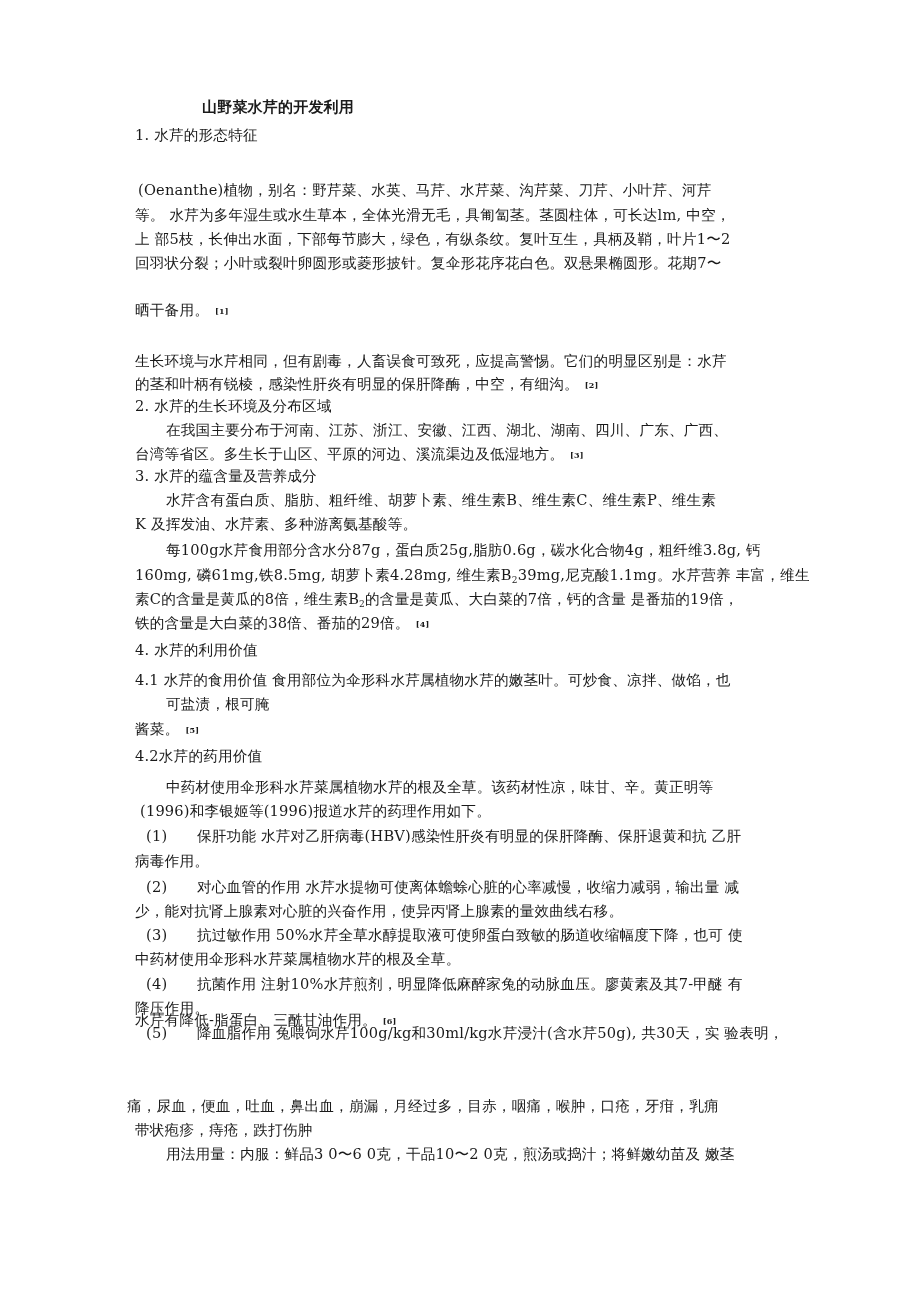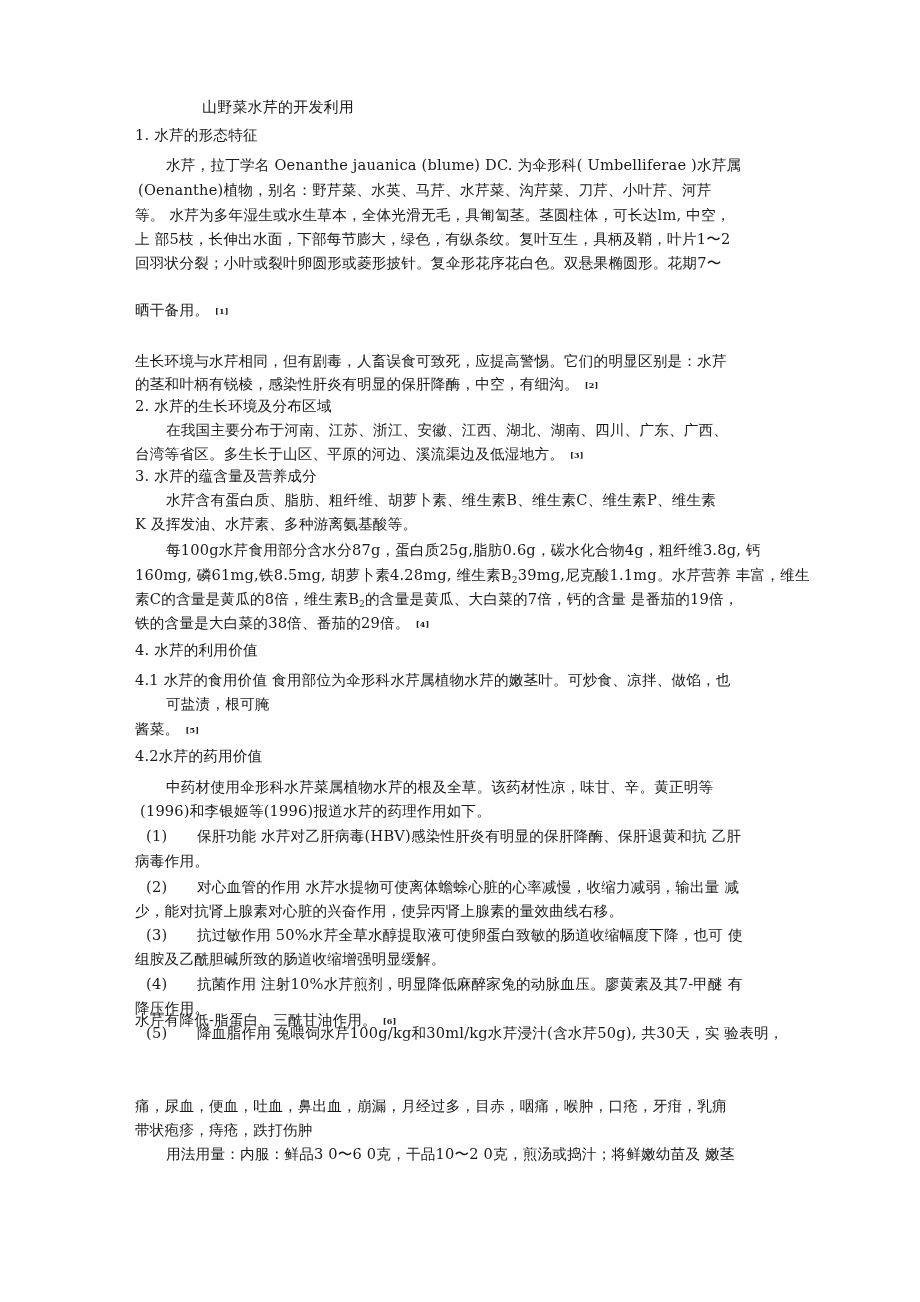--- a/index.html
+++ b/index.html
@@ -1,33 +1,32 @@
 <!DOCTYPE html>
 <html><head>
 <meta charset="utf-8">
 <style>
   html, body { margin: 0; padding: 0; background: #ffffff; }
   body { width: 920px; height: 1302px; position: relative; overflow: hidden;
          font-family: "DejaVu Serif", "Liberation Serif", serif; color: #1a1a1a; }
   .page { position: absolute; left: 0; top: 0; width: 920px; height: 1302px; background: #fff; }
   .ln { position: absolute; white-space: nowrap; font-size: 14.6px; line-height: 20px; letter-spacing: 0.2px; }
-  .title { font-size: 15px; }
+  .title { font-size: 15px; font-weight: bold; }
   .cite { font-size: 8px; font-weight: bold; margin-left: 6px; vertical-align: 1px; }
   sub { font-size: 9px; vertical-align: -3px; line-height: 0; }
 </style>
 </head>
 <body>
 
 <div class="page">
 
   <div class="ln title" style="left:202px;top:97px">山野菜水芹的开发利用</div>
 
   <div class="ln" style="left:135px;top:125px">1.   水芹的形态特征</div>
 
-  <div class="ln" style="left:166px;top:155px">水芹，拉丁学名  Oenanthe jauanica (blume) DC. 为伞形科(  Umbelliferae )水芹属</div>
   <div class="ln" style="left:138px;top:180px">(Oenanthe)植物，别名：野芹菜、水英、马芹、水芹菜、沟芹菜、刀芹、小叶芹、河芹</div>
   <div class="ln" style="left:135px;top:205px">等。  水芹为多年湿生或水生草本，全体光滑无毛，具匍匐茎。茎圆柱体，可长达lm, 中空，</div>
   <div class="ln" style="left:135px;top:229px">上  部5枝，长伸出水面，下部每节膨大，绿色，有纵条纹。复叶互生，具柄及鞘，叶片1〜2</div>
   <div class="ln" style="left:135px;top:253px">回羽状分裂；小叶或裂叶卵圆形或菱形披针。复伞形花序花白色。双悬果椭圆形。花期7〜</div>
   <div class="ln" style="left:135px;top:300px">
     <span>晒干备用。</span><span class="cite">[1]</span>
   </div>
 
   <div class="ln" style="left:135px;top:351px">生长环境与水芹相同，但有剧毒，人畜误食可致死，应提高警惕。它们的明显区别是：水芹</div>
   <div class="ln" style="left:135px;top:374px">
@@ -71,30 +70,30 @@
   <div class="ln" style="left:146px;top:826px">(1)</div>
   <div class="ln" style="left:197px;top:826px">保肝功能  水芹对乙肝病毒(HBV)感染性肝炎有明显的保肝降酶、保肝退黄和抗  乙肝</div>
   <div class="ln" style="left:135px;top:851px">病毒作用。</div>
 
   <div class="ln" style="left:146px;top:877px">(2)</div>
   <div class="ln" style="left:197px;top:877px">对心血管的作用  水芹水提物可使离体蟾蜍心脏的心率减慢，收缩力减弱，输出量  减</div>
   <div class="ln" style="left:135px;top:901px">少，能对抗肾上腺素对心脏的兴奋作用，使异丙肾上腺素的量效曲线右移。</div>
 
   <div class="ln" style="left:146px;top:925px">(3)</div>
   <div class="ln" style="left:197px;top:925px">抗过敏作用  50%水芹全草水醇提取液可使卵蛋白致敏的肠道收缩幅度下降，也可  使</div>
-  <div class="ln" style="left:135px;top:949px">组胺及乙酰胆碱所致的肠道收缩增强明显缓解。</div>
+  <div class="ln" style="left:135px;top:949px">中药材使用伞形科水芹菜属植物水芹的根及全草。</div>
 
   <div class="ln" style="left:146px;top:974px">(4)</div>
   <div class="ln" style="left:197px;top:974px">抗菌作用  注射10%水芹煎剂，明显降低麻醉家兔的动脉血压。廖黄素及其7-甲醚  有</div>
   <div class="ln" style="left:135px;top:998px">降压作用。</div>
 
   <div class="ln" style="left:146px;top:1023px">(5)</div>
   <div class="ln" style="left:197px;top:1023px">降血脂作用   兔喂饲水芹100g/kg和30ml/kg水芹浸汁(含水芹50g), 共30天，实  验表明，</div>
   <div class="ln" style="left:135px;top:1010px">
     <span>水芹有降低-脂蛋白、三酰甘油作用。</span><span class="cite">[6]</span>
   </div>
 
-  <div class="ln" style="left:135px;top:1096px">痛，尿血，便血，吐血，鼻出血，崩漏，月经过多，目赤，咽痛，喉肿，口疮，牙疳，乳痈</div>
+  <div class="ln" style="left:127px;top:1096px">痛，尿血，便血，吐血，鼻出血，崩漏，月经过多，目赤，咽痛，喉肿，口疮，牙疳，乳痈</div>
   <div class="ln" style="left:135px;top:1120px">带状疱疹，痔疮，跌打伤肿</div>
 
   <div class="ln" style="left:166px;top:1144px">用法用量：内服：鲜品3  0〜6  0克，干品10〜2  0克，煎汤或捣汁；将鲜嫩幼苗及  嫩茎</div>
 
 </div>
 
 </body></html>

